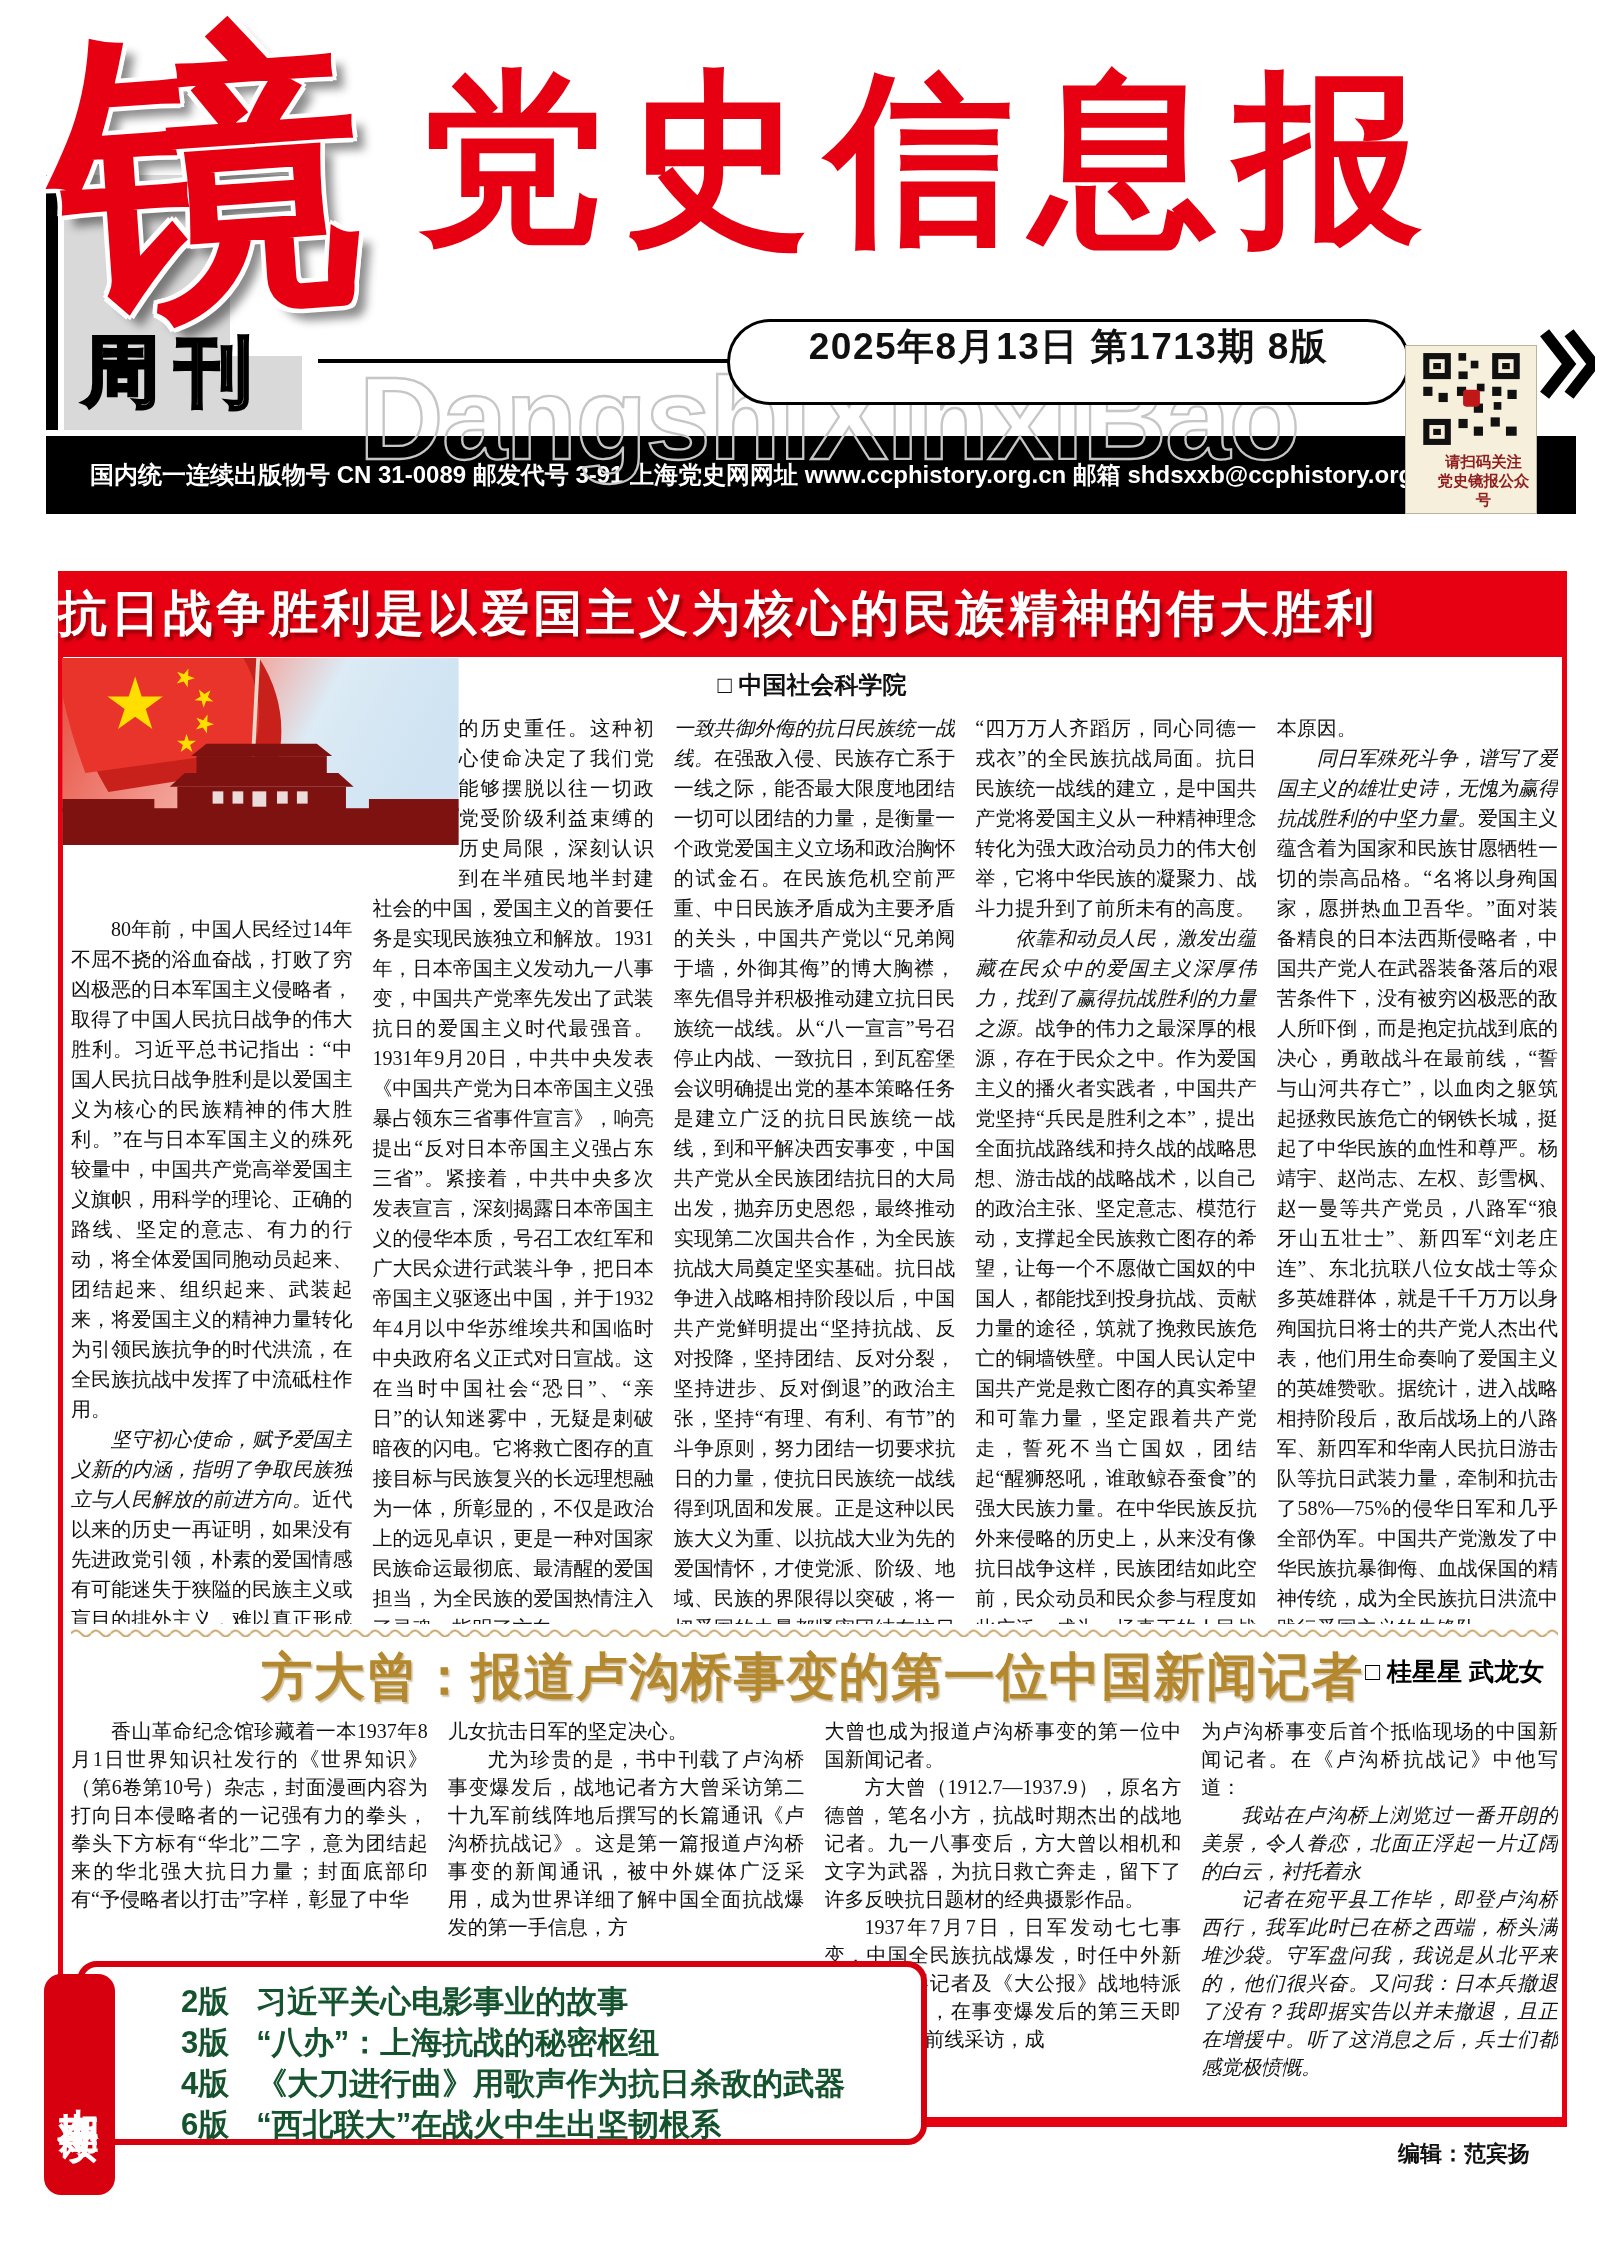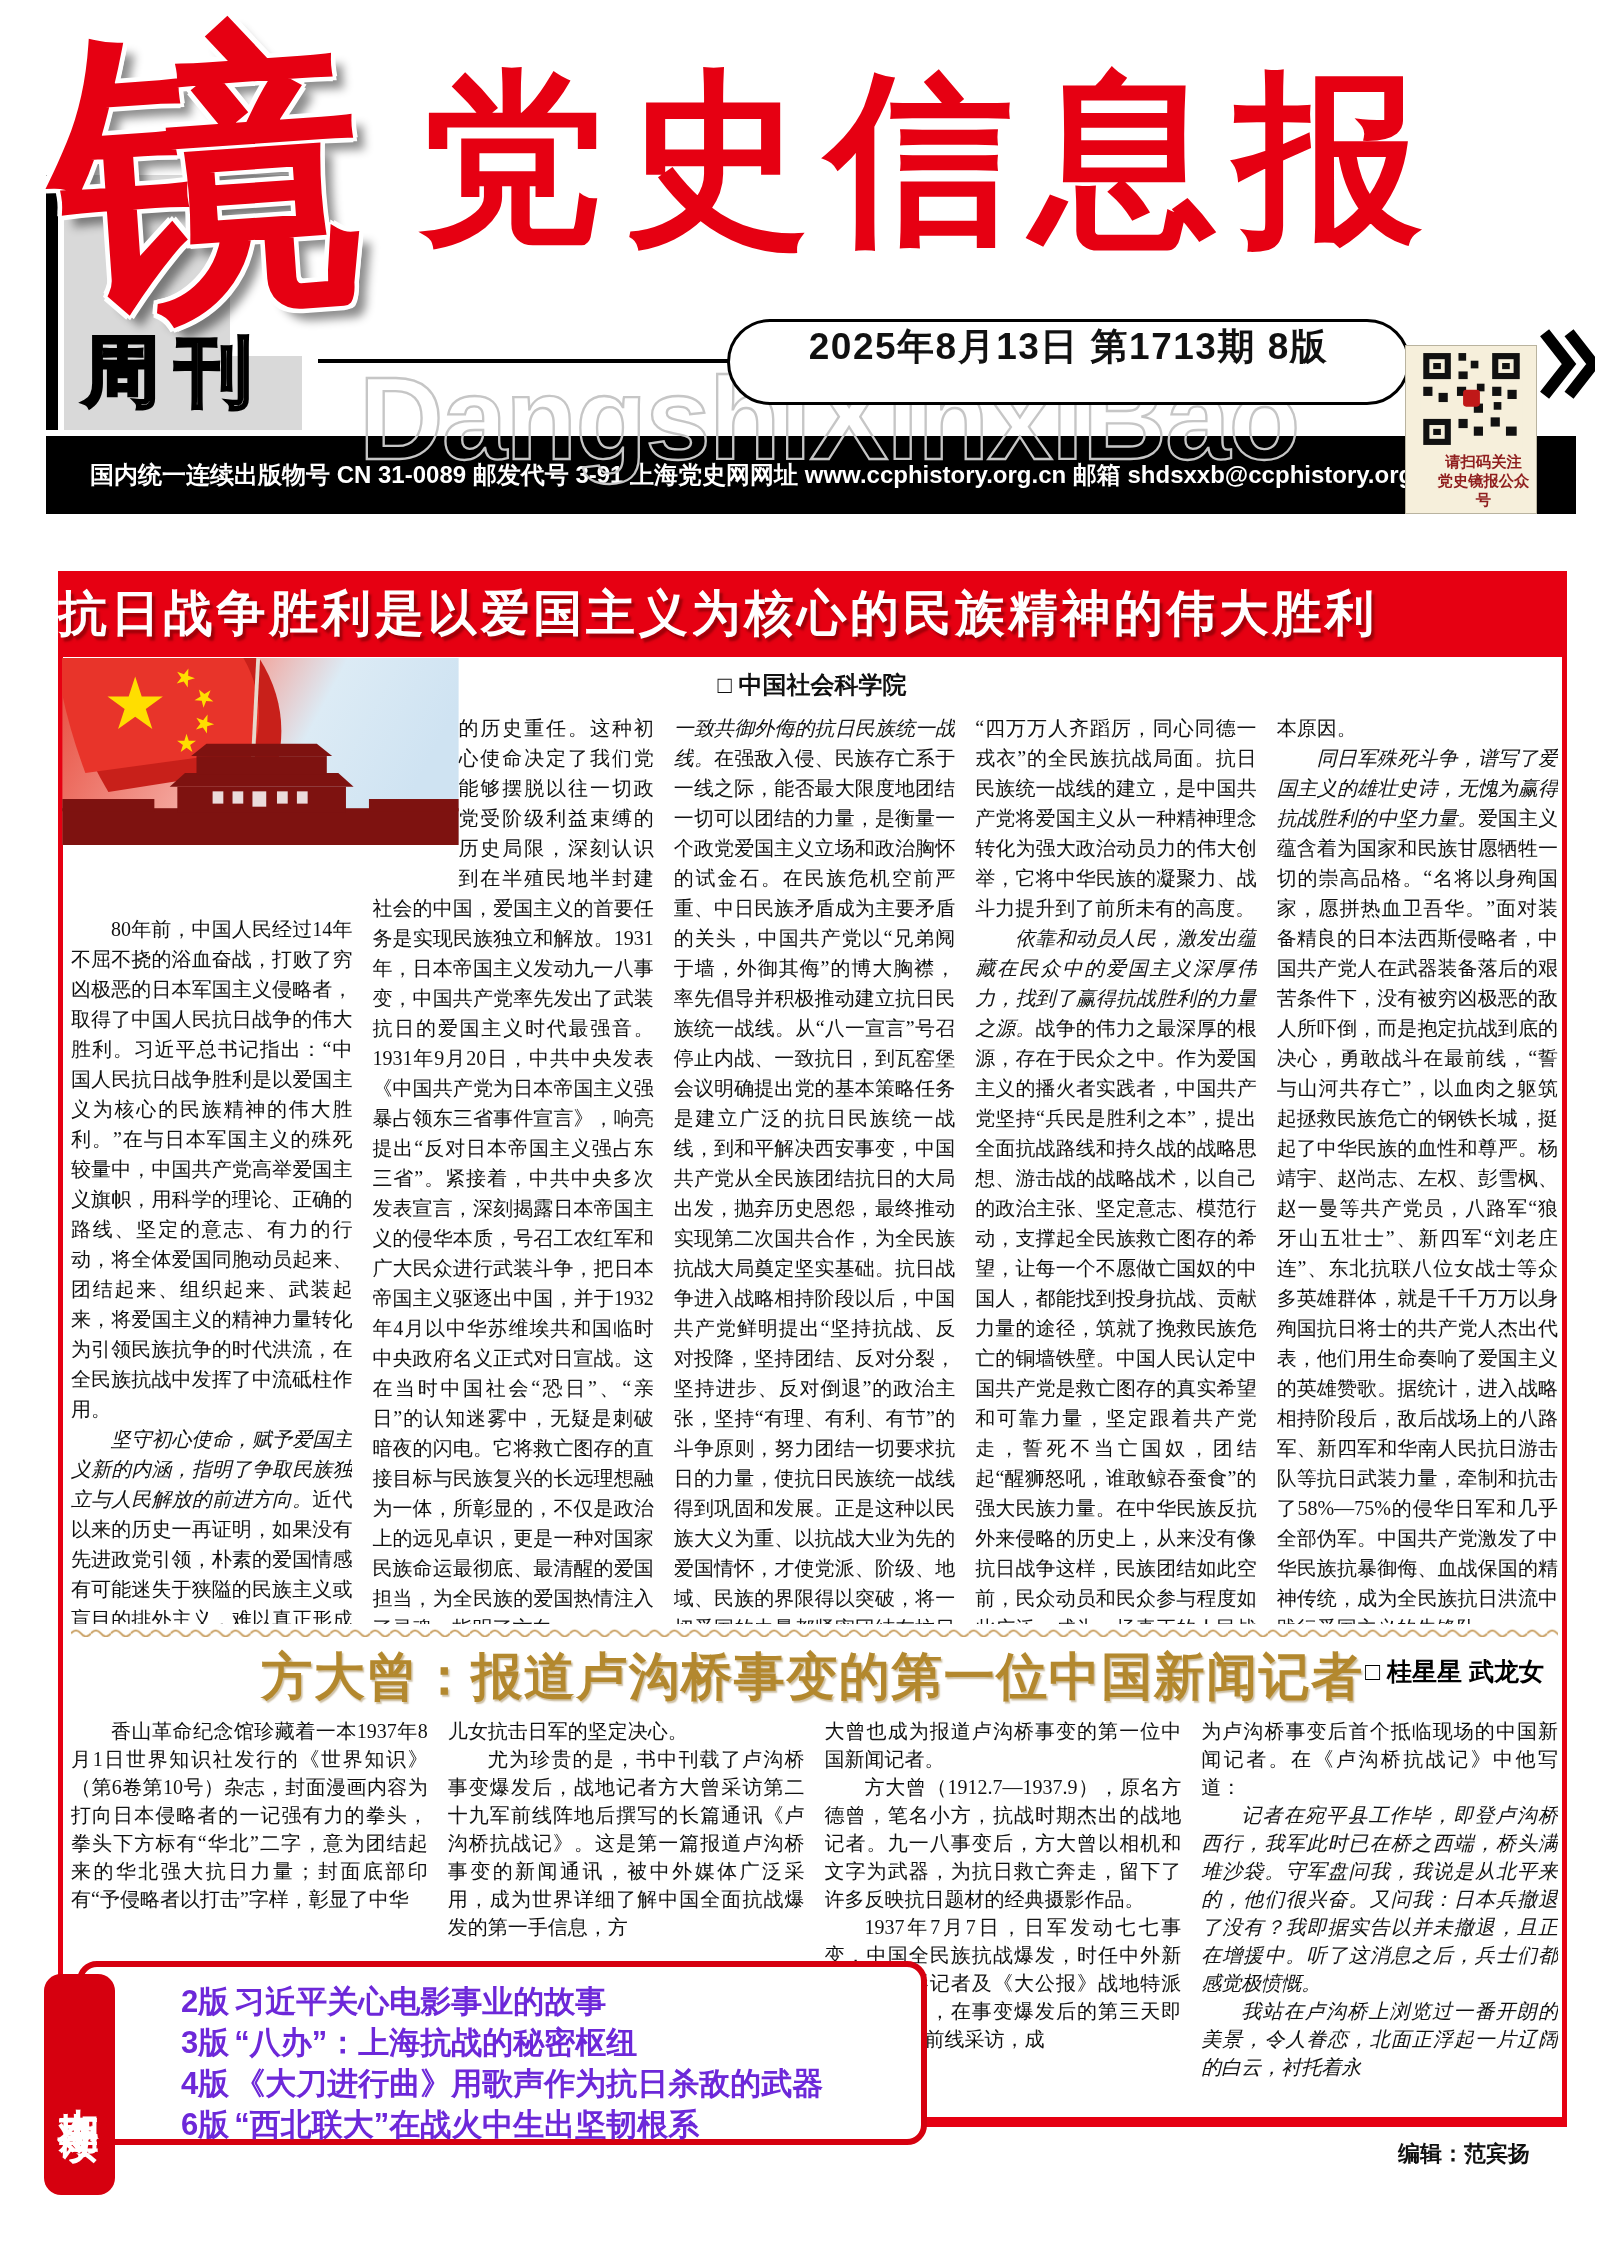--- a/index.html
+++ b/index.html
@@ -65,22 +65,22 @@
   .a2by{position:absolute;right:23px;top:12.3px;font-family:"Liberation Sans",sans-serif;font-weight:700;
     font-size:25px;color:#000;}
   
   .digest-box{position:absolute;left:77px;top:1961px;width:850px;height:184px;background:#fff;
     border:6.1px solid #d6000f;border-radius:20px;z-index:2;box-sizing:border-box;
     padding:14px 15.3px 7.7px 98px;}
   .digest-tab{position:absolute;left:44px;top:1974px;width:71px;height:221px;background:#d6000f;
     border-radius:17px;z-index:3;display:flex;align-items:center;justify-content:center;
     writing-mode:vertical-rl;text-orientation:upright;font-family:"Liberation Sans",sans-serif;
     font-weight:900;font-size:41px;color:#fff;letter-spacing:4.6px;}
-  .digest-item{display:flex;gap:5px;font-family:"Liberation Sans",sans-serif;font-weight:700;
-    font-size:31px;line-height:41px;color:#6d28d9;white-space:nowrap;}
+  .digest-item{display:flex;gap:27px;font-family:"Liberation Sans",sans-serif;font-weight:700;
+    font-size:31px;line-height:41px;color:#14532d;white-space:nowrap;}
   
   .red-rule{position:absolute;left:925px;top:2117px;width:641px;height:10px;background:#e60012;}
   .editor{position:absolute;right:94px;top:2139px;font-family:"Liberation Sans",sans-serif;
     font-weight:700;font-size:22px;}
 </style>
 </head>
 <body>
 
 <div class="page">
 
@@ -239,22 +239,22 @@
         <p class="indent"><span>尤为珍贵的是，书中刊载了卢沟桥事变爆发后，战地记者方大曾采访第二十九军前线阵地后撰写的长篇通讯《卢沟桥抗战记》。这是第一篇报道卢沟桥事变的新闻通讯，被中外媒体广泛采用，成为世界详细了解中国全面抗战爆发的第一手信息，方</span></p>
       </div>
     </div>
     <div class="col">
       <p><span>大曾也成为报道卢沟桥事变的第一位中国新闻记者。</span></p>
       <p class="indent"><span>方大曾（1912.7—1937.9），原名方德曾，笔名小方，抗战时期杰出的战地记者。九一八事变后，方大曾以相机和文字为武器，为抗日救亡奔走，留下了许多反映抗日题材的经典摄影作品。</span></p>
       <p class="indent"><span>1937年7月7日，日军发动七七事变，中国全民族抗战爆发，时任中外新闻学社摄影记者及《大公报》战地特派员的方大曾，在事变爆发后的第三天即前往卢沟桥前线采访，成</span></p>
     </div>
     <div class="col">
       <p><span>为卢沟桥事变后首个抵临现场的中国新闻记者。在《卢沟桥抗战记》中他写道：</span></p>
+      <p class="indent kai"><span>我站在卢沟桥上浏览过一番开朗的美景，令人眷恋，北面正浮起一片辽阔的白云，衬托着永</span></p>
       <p class="indent kai"><span>记者在宛平县工作毕，即登卢沟桥西行，我军此时已在桥之西端，桥头满堆沙袋。守军盘问我，我说是从北平来的，他们很兴奋。又问我：日本兵撤退了没有？我即据实告以并未撤退，且正在增援中。听了这消息之后，兵士们都感觉极愤慨。</span></p>
-      <p class="indent kai"><span>我站在卢沟桥上浏览过一番开朗的美景，令人眷恋，北面正浮起一片辽阔的白云，衬托着永</span></p>
     </div>
   </div>
 
   <div class="digest-box">
     <div class="digest-item">
       <span>2版</span>
       <span>习近平关心电影事业的故事</span>
     </div>
     <div class="digest-item">
       <span>3版</span>

